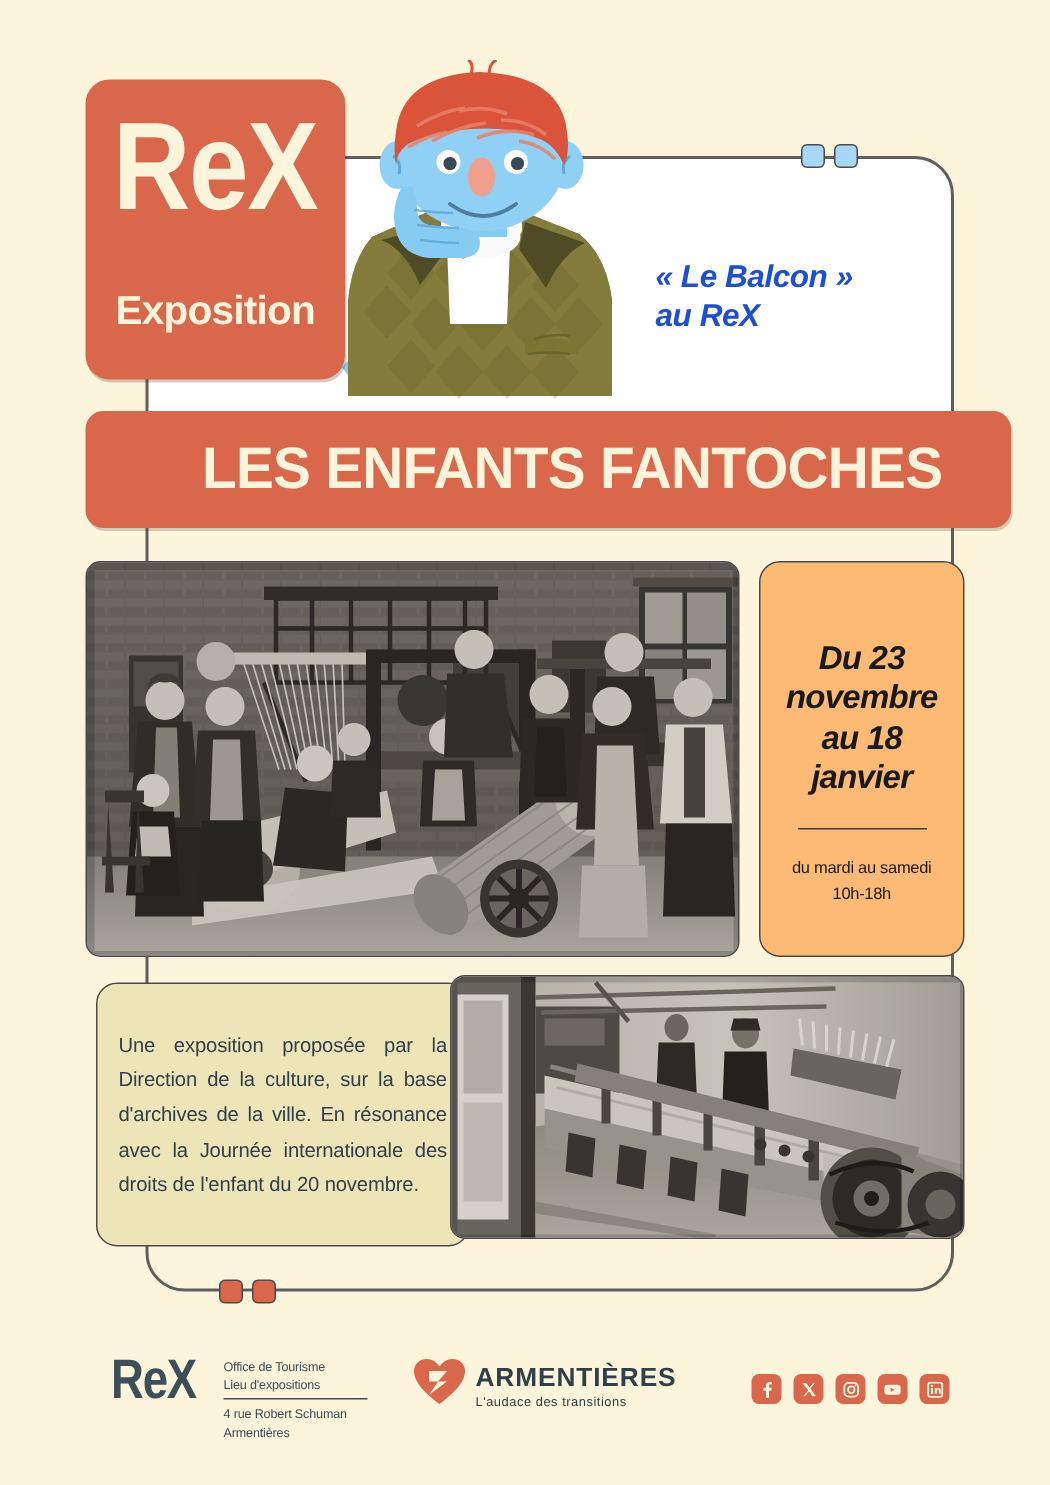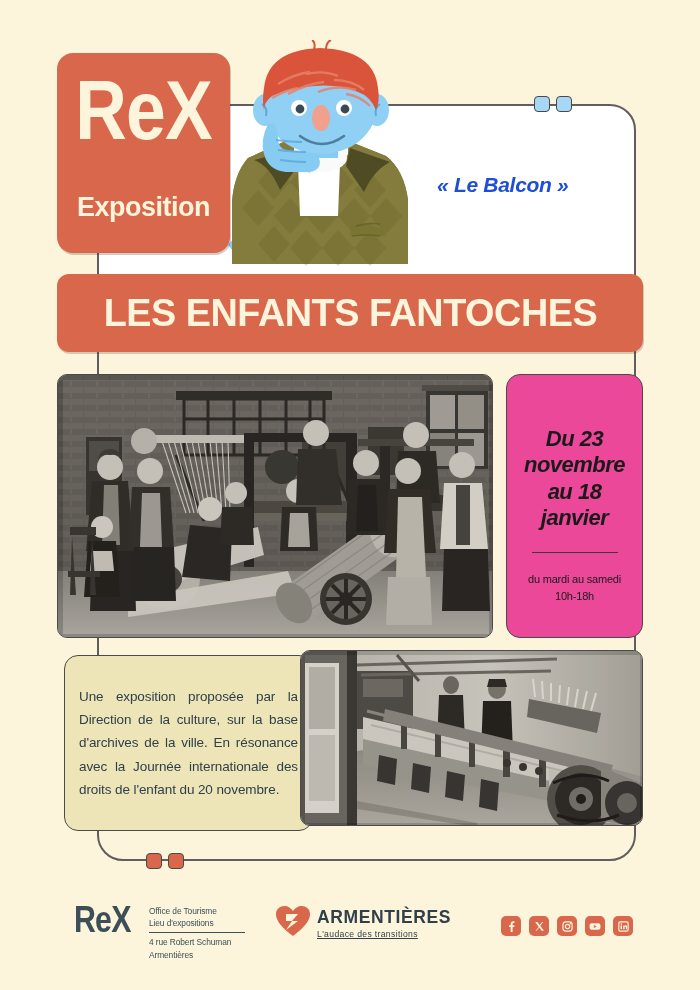--- a/index.html
+++ b/index.html
@@ -141,20 +141,21 @@
     top: 274px;
     width: 586px;
     height: 78px;
     background: #D9674B;
     border-radius: 12px;
     z-index: 7;
     display: flex;
     align-items: center;
     justify-content: center;
     box-shadow: 1px 2px 0 rgba(70,50,40,0.22);
+    padding-left: 31px;
   }
   .title-banner .title-text {
     color: #FDF4DC;
     font-family: "Liberation Sans Narrow", "Liberation Sans", sans-serif;
     font-weight: bold;
     font-size: 39px;
     letter-spacing: -0.5px;
     transform: scaleX(0.97);
     white-space: nowrap;
   }
@@ -174,21 +175,21 @@
     box-sizing: border-box;
   }
 
   
   .date-card {
     position: absolute;
     left: 506px;
     top: 374px;
     width: 137px;
     height: 264px;
-    background: #ec4899;
+    background: #fdba74;
     border: 1.5px solid #4A4A4A;
     border-radius: 14px;
     z-index: 6;
     box-sizing: border-box;
     display: flex;
     flex-direction: column;
     align-items: center;
     justify-content: center;
     padding: 8px 20px;
   }
@@ -314,21 +315,20 @@
     font-weight: bold;
     font-size: 17.5px;
     letter-spacing: 0.6px;
     line-height: 1.05;
   }
   .arm-logo .arm-tag {
     color: #30404A;
     font-size: 8.6px;
     letter-spacing: 0.35px;
     margin-top: 2px;
-    text-decoration: underline;
   }
 
   .socials {
     position: absolute;
     left: 501px;
     top: 916px;
     display: flex;
     gap: 8px;
     z-index: 6;
   }
@@ -428,20 +428,21 @@
     </svg>
   </div>
 
   <div class="rex-card">
     <div class="rex-word">ReX</div>
     <div class="rex-sub">Exposition</div>
   </div>
 
   <div class="balcon">
     <div>« Le Balcon »</div>
+    <div>au ReX</div>
   </div>
 
   <div class="sq-blue b1"></div>
   <div class="sq-blue b2"></div>
   <div class="sq-orange o1"></div>
   <div class="sq-orange o2"></div>
 
   <div class="title-banner">
     <span class="title-text">LES ENFANTS FANTOCHES</span>
   </div>

